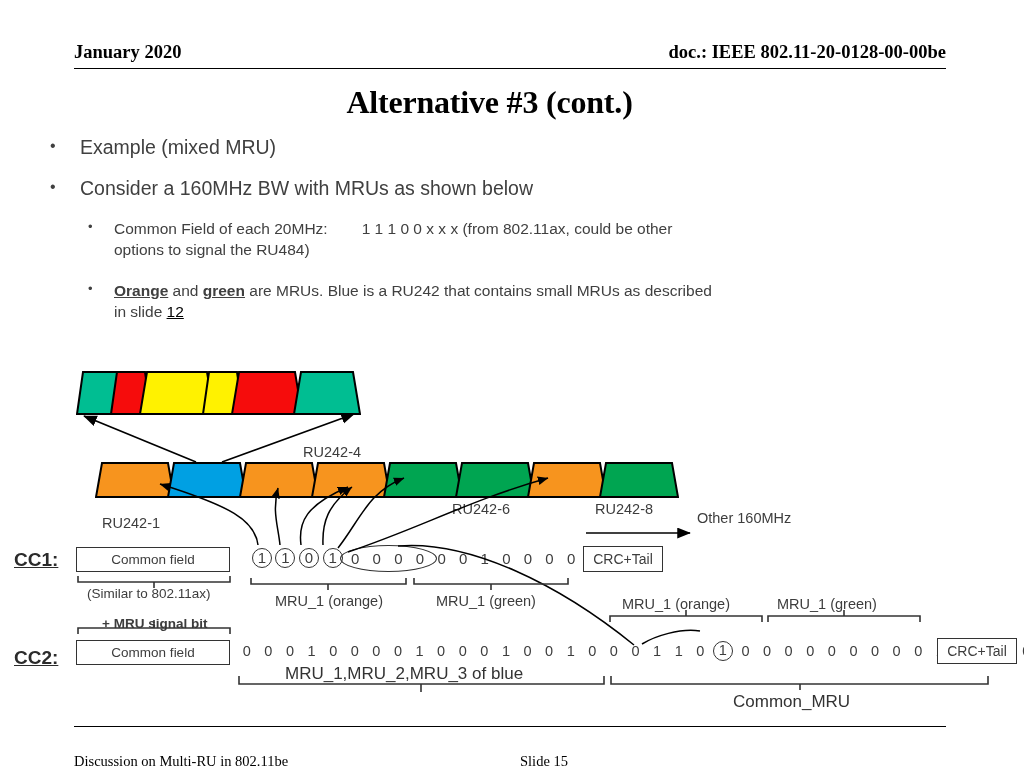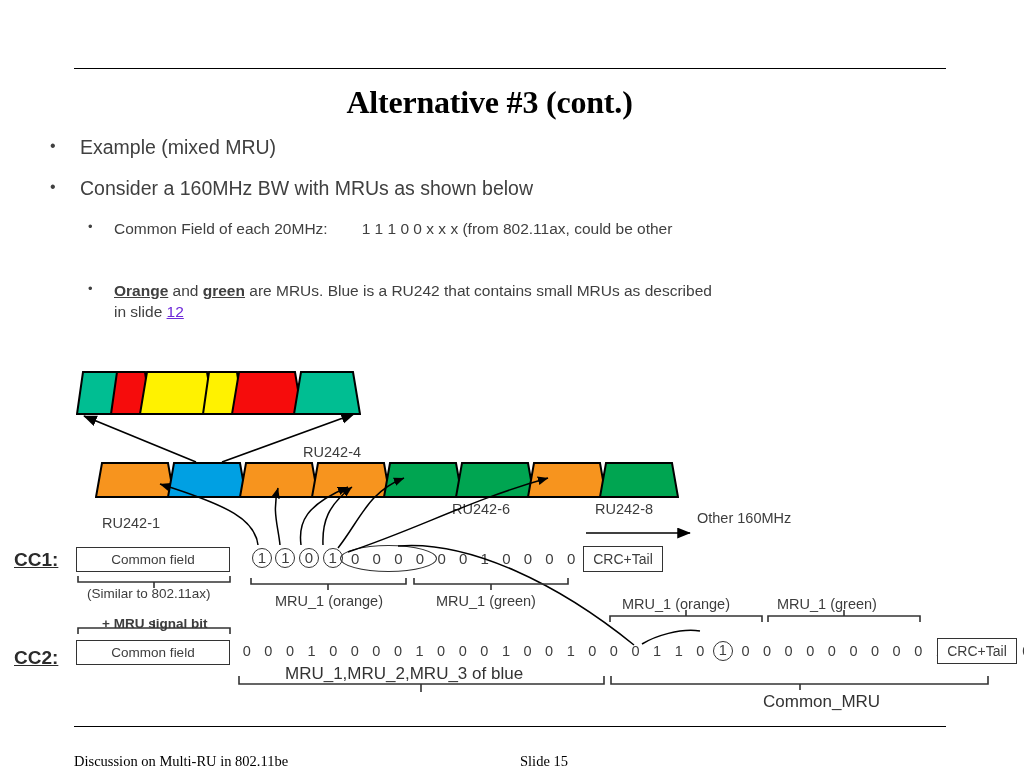--- a/index.html
+++ b/index.html
@@ -43,21 +43,21 @@
   .b1 .dot {
     position: absolute; left: -30px; top: 1px; font-size: 16px; color: #404040;
   }
   .b2 {
     position: absolute; font-size: 15.5px; color: #404040; line-height: 1.36;
   }
   .b2 .dot {
     position: absolute; left: -26px; top: 0px; font-size: 13px; color: #404040;
   }
   .u { text-decoration: underline; font-weight: bold; text-align: center; }
-  .lnk { color: #6d28d9; text-decoration: underline; }
+  .lnk { color: #000000; text-decoration: underline; }
   .gap { display: inline-block; width: 34px; }
 
   
   .trap {
     position: absolute;
     border-left: 0; border-right: 0;
     box-sizing: border-box;
   }
 
   
@@ -119,36 +119,41 @@
     position: absolute; left: 0; top: 0;
     width: 1024px; height: 768px;
     pointer-events: none;
   }
 </style>
 </head>
 <body>
 
 <div class="slide">
 
+  <div class="hdr">
+    <span>January 2020</span>
+    <span>doc.: IEEE 802.11-20-0128-00-00be</span>
+  </div>
   <div class="hdr-rule"></div>
   <div class="title">Alternative #3 (cont.)</div>
 
   <div class="b1" style="left:80px; top:136px;">
     <span class="dot">•</span>
     <span>Example (mixed MRU)</span>
   </div>
 
   <div class="b1" style="left:80px; top:177px;">
     <span class="dot">•</span>
     <span>Consider a 160MHz BW with MRUs as shown below</span>
   </div>
 
   <div class="b2" style="left:114px; top:218px; width:790px;">
     <span class="dot">•</span>
     <span>Common Field of each 20MHz:</span><span class="gap"></span><span>1 1 1 0 0 x x x (from 802.11ax, could be other</span><br>
+    <span>options to signal the RU484)</span>
   </div>
 
   <div class="b2" style="left:114px; top:280px; width:800px;">
     <span class="dot">•</span>
     <span class="u">Orange</span><span> and </span><span class="u">green</span><span> are MRUs. Blue is a RU242 that contains small MRUs as described</span><br>
     <span>in slide </span><a class="lnk" href="#">12</a>
   </div>
 
   <div class="trap" style="left:76px; top:371px; width:48px; height:44px;">
     <svg viewBox="0 0 48 44" preserveAspectRatio="none" width="48" height="44">
@@ -308,21 +313,21 @@
     </div>
 
   <div class="crcbox" style="left:937px; top:638px; width:80px; height:26px;">
     <span>CRC+Tail</span>
   </div>
 
   <div class="lbl" style="left:622px; top:596px;">MRU_1 (orange)</div>
   <div class="lbl" style="left:777px; top:596px;">MRU_1 (green)</div>
 
   <div class="lbl big" style="left:285px; top:664px;">MRU_1,MRU_2,MRU_3 of blue</div>
-  <div class="lbl big" style="left:763px; top:692px;">Common_MRU</div>
+  <div class="lbl big" style="left:733px; top:692px;">Common_MRU</div>
 
   <svg class="overlay">
     <defs>
       <marker id="ah" markerWidth="9" markerHeight="9" refX="7.5" refY="3.2" orient="auto">
         <polygon points="0,0 8,3.2 0,6.4" fill="#000"></polygon>
       </marker>
       <marker id="ahs" markerWidth="8" markerHeight="8" refX="6.8" refY="2.9" orient="auto">
         <polygon points="0,0 7,2.9 0,5.8" fill="#000"></polygon>
       </marker>
     </defs>

